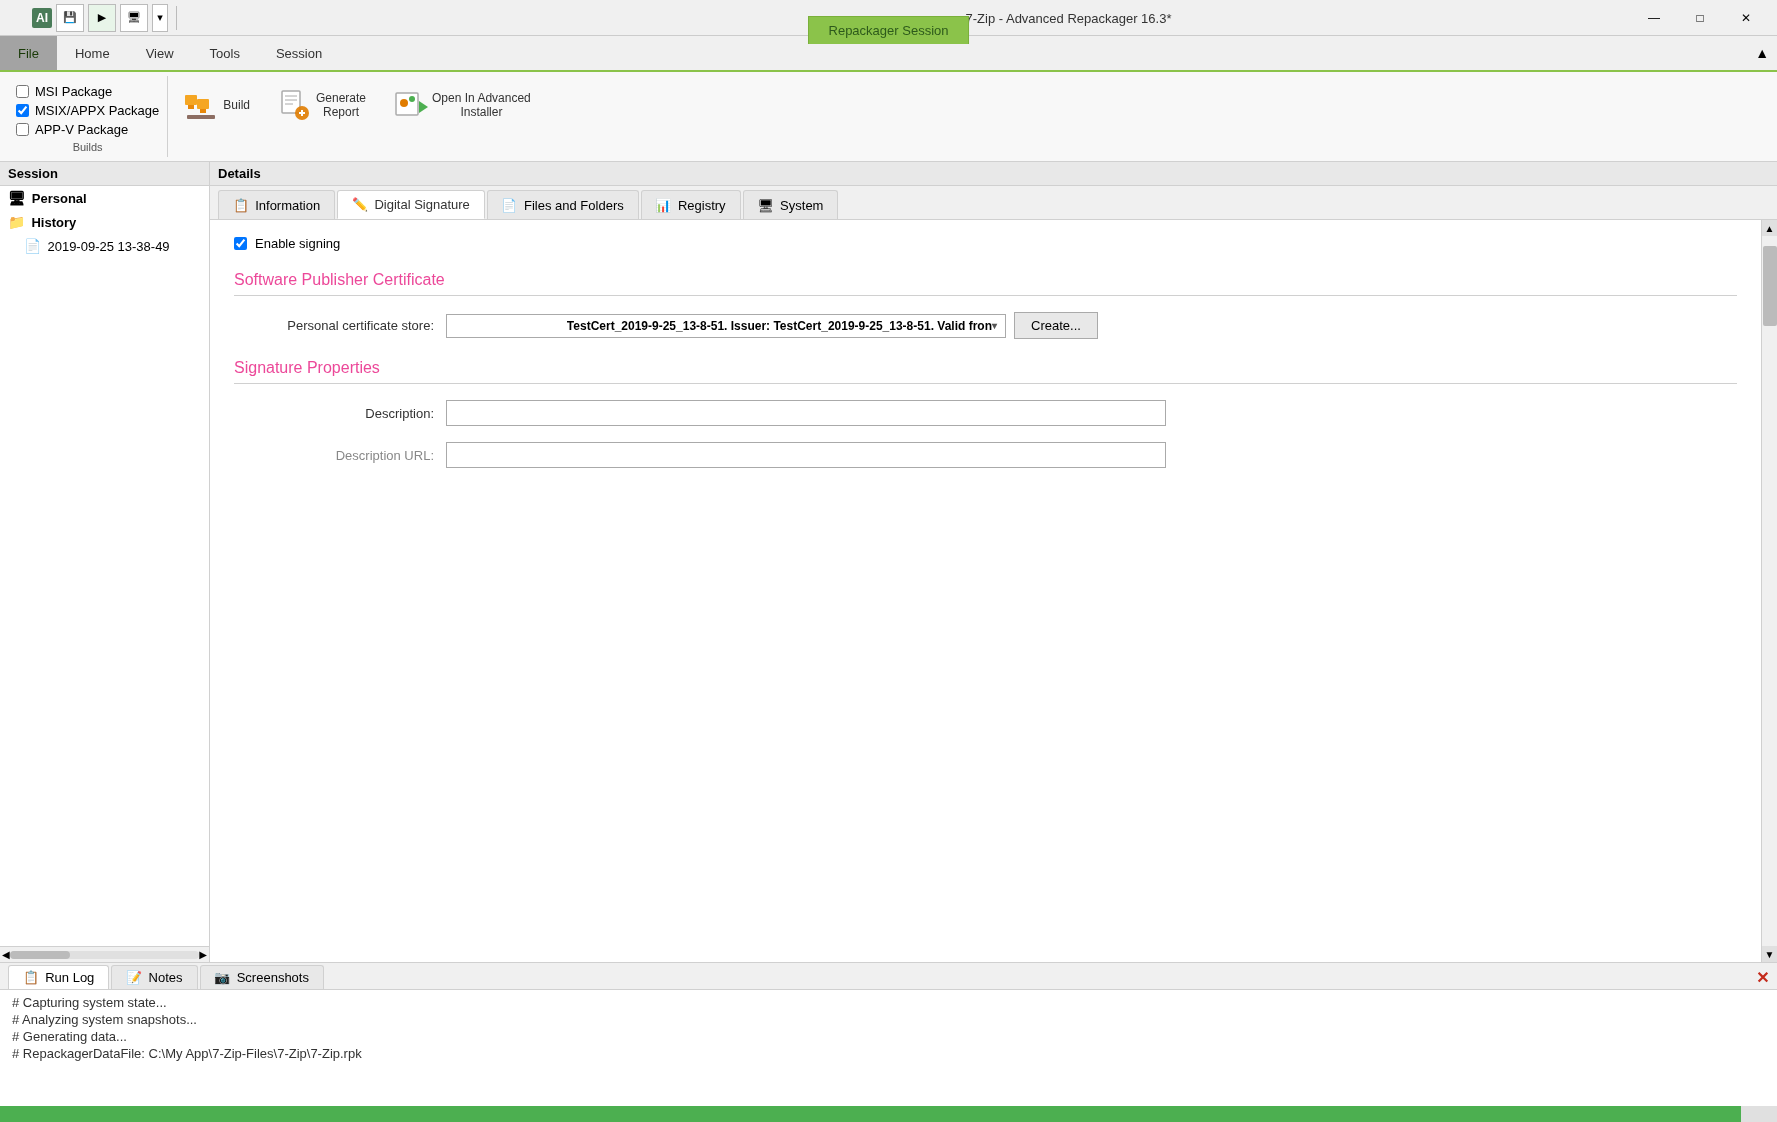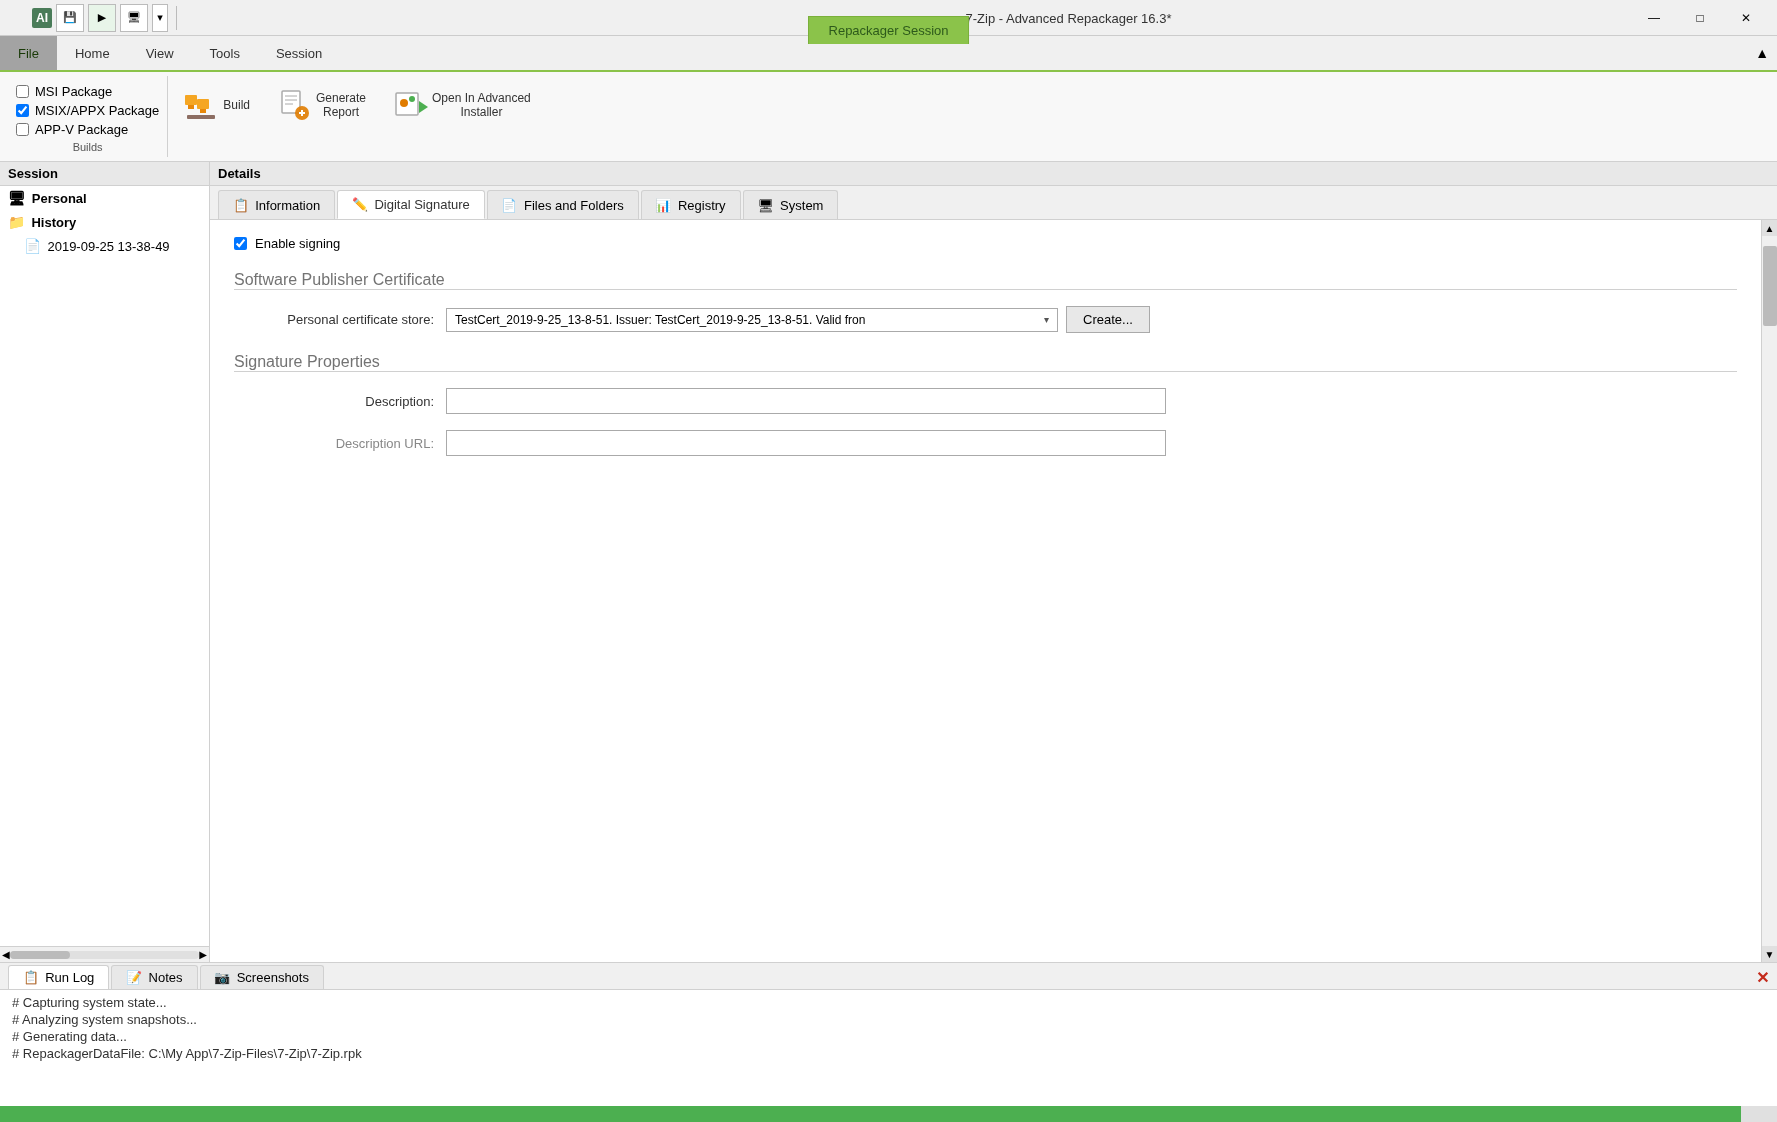--- a/index.html
+++ b/index.html
@@ -113,30 +113,30 @@
     .scroll-bar-v {
       width: 16px; background: #f0f0f0; border-left: 1px solid #d0d0d0;
       display: flex; flex-direction: column;
     }
     .scroll-btn { height: 16px; display: flex; align-items: center; justify-content: center; cursor: pointer; font-size: 10px; background: #e0e0e0; }
     .scroll-track { flex: 1; position: relative; }
     .scroll-thumb { width: 14px; height: 80px; background: #bbb; position: absolute; top: 10px; left: 1px; border-radius: 2px; }
 
     
     .enable-signing { display: flex; align-items: center; gap: 8px; margin-bottom: 20px; }
-    .section-title { color: #737373; font-size: 16px; font-weight: 400; border-bottom: 1px solid #d0d0d0; margin-bottom: 16px; }
+    .section-title { color: #ec4899; font-size: 16px; font-weight: 400; border-bottom: 1px solid #d0d0d0; padding-bottom: 6px; margin-bottom: 16px; }
     .form-row { display: flex; align-items: center; gap: 12px; margin-bottom: 16px; }
     .form-label { min-width: 200px; text-align: right; color: #333; }
     .form-control-combo {
       display: flex; align-items: center; gap: 8px;
     }
     .combo-box {
       border: 1px solid #aaa; background: white; padding: 4px 8px;
-      width: 612px; display: flex; align-items: center; justify-content: space-between;
-      cursor: pointer; font-size: 12px;
+      width: 560px; display: flex; align-items: center; justify-content: flex-end;
+      cursor: pointer; font-size: 12px; font-weight: bold;
     }
     .combo-arrow { font-size: 10px; color: #555; }
     .create-btn {
       border: 1px solid #aaa; background: #e8e8e8; padding: 5px 16px;
       cursor: pointer; font-size: 13px;
     }
     .text-input {
       border: 1px solid #aaa; background: white; width: 720px; height: 26px;
       padding: 2px 6px; font-size: 13px;
     }

